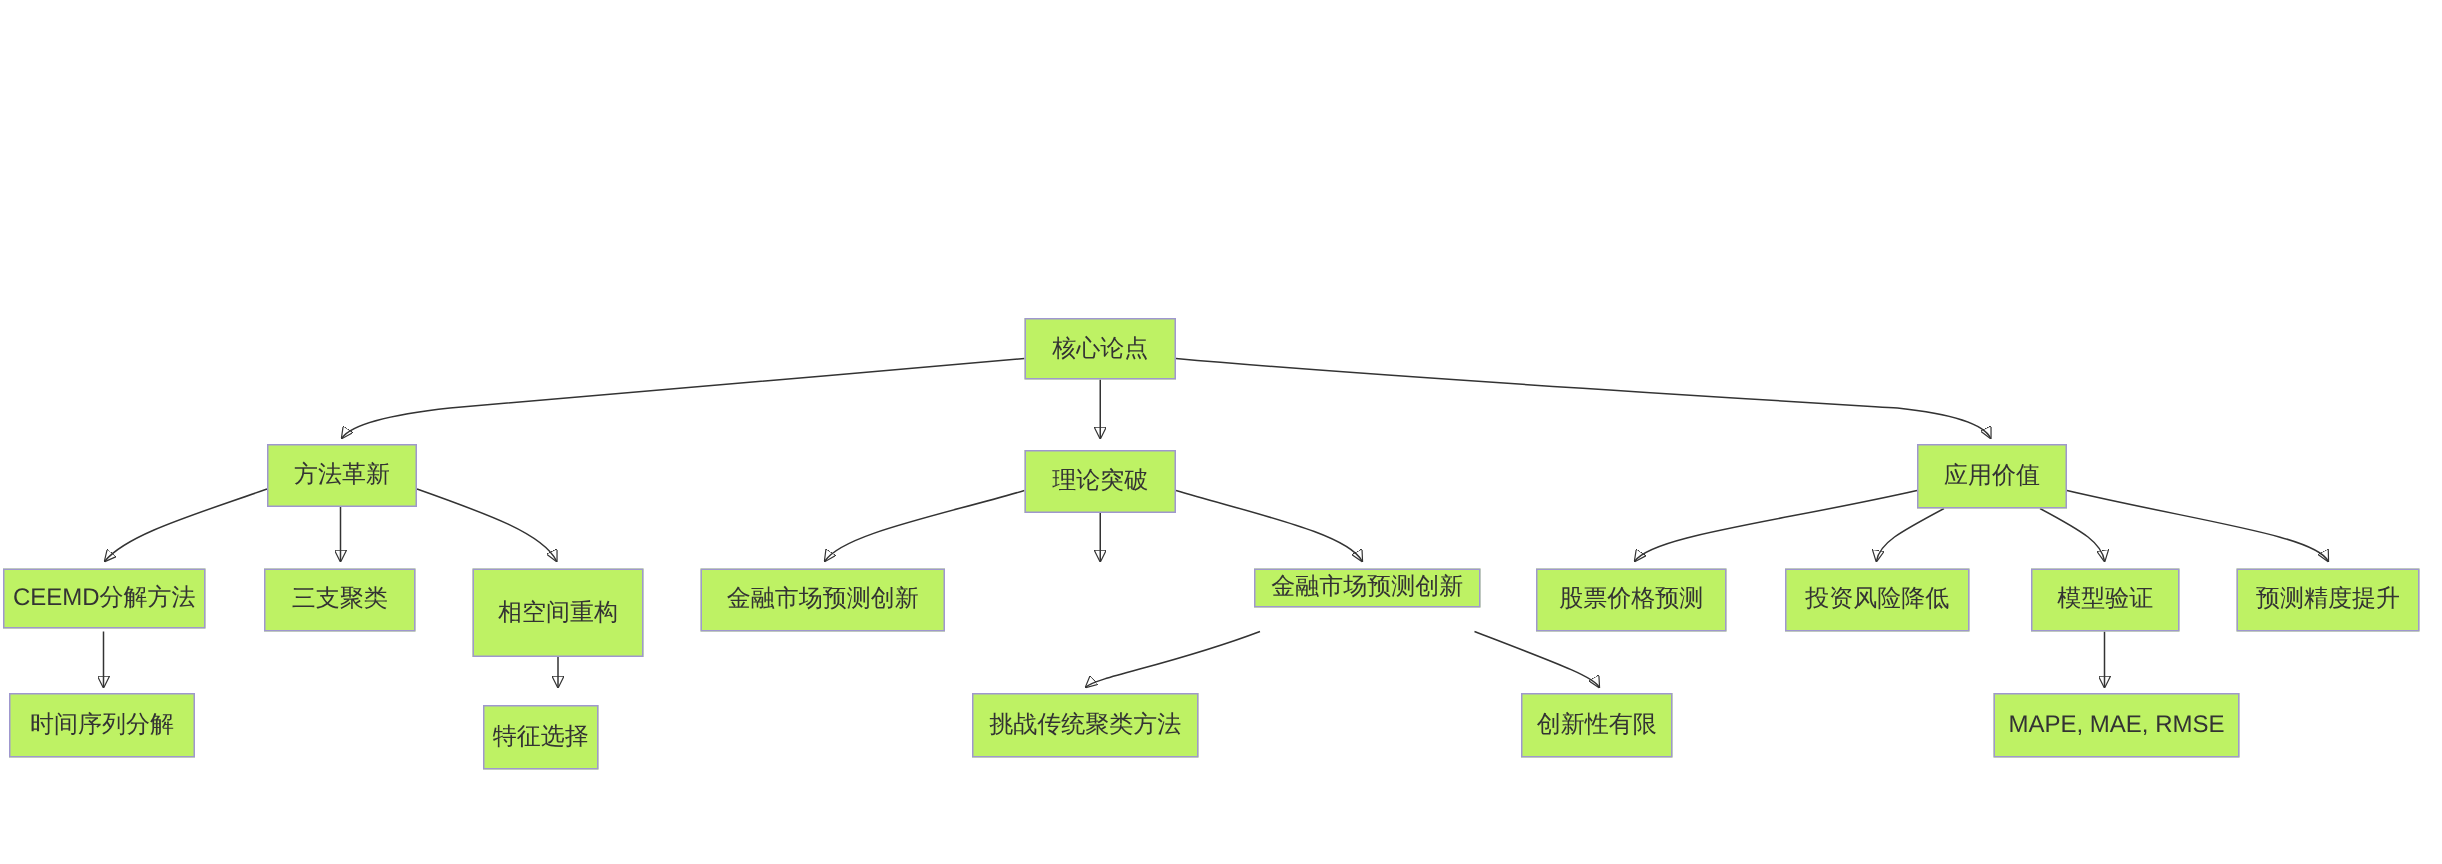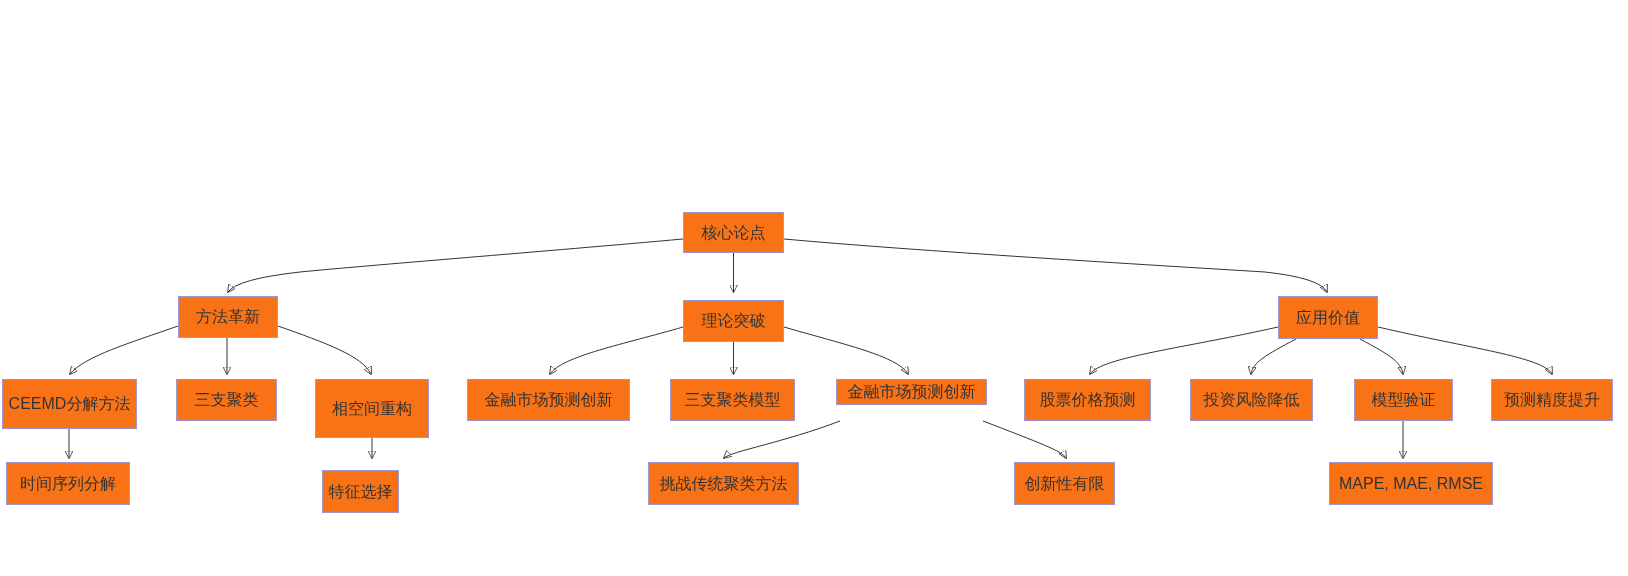--- a/index.html
+++ b/index.html
@@ -22,21 +22,21 @@
     height: 576px;
   }
   .edges path {
     fill: none;
     stroke: #333333;
     stroke-width: 1;
   }
   .node {
     position: absolute;
     box-sizing: border-box;
-    background: #f97316;
+    background: #bef264;
     border: 1px solid #9f97cf;
     display: flex;
     align-items: center;
     justify-content: center;
     color: #333333;
     font-size: 16px;
     line-height: 1;
     white-space: nowrap;
   }
 </style>
@@ -78,34 +78,31 @@
   <div class="node" style="left:178px;top:296px;width:100px;height:42px">
     <span>方法革新</span>
   </div>
   <div class="node" style="left:683px;top:300px;width:101px;height:42px">
     <span>理论突破</span>
   </div>
   <div class="node" style="left:1278px;top:296px;width:100px;height:43px">
     <span>应用价值</span>
   </div>
 
-  <div class="node" style="left:2px;top:379px;width:135px;height:50px">
+  <div class="node" style="left:2px;top:379px;width:135px;height:40px">
     <span>CEEMD分解方法</span>
   </div>
   <div class="node" style="left:176px;top:379px;width:101px;height:42px">
     <span>三支聚类</span>
   </div>
   <div class="node" style="left:315px;top:379px;width:114px;height:59px">
     <span>相空间重构</span>
   </div>
   <div class="node" style="left:467px;top:379px;width:163px;height:42px">
     <span>金融市场预测创新</span>
-  </div>
-  <div class="node" style="left:670px;top:379px;width:125px;height:42px">
-    <span>三支聚类模型</span>
   </div>
   <div class="node" style="left:836px;top:379px;width:151px;height:26px">
     <span>金融市场预测创新</span>
   </div>
   <div class="node" style="left:1024px;top:379px;width:127px;height:42px">
     <span>股票价格预测</span>
   </div>
   <div class="node" style="left:1190px;top:379px;width:123px;height:42px">
     <span>投资风险降低</span>
   </div>

